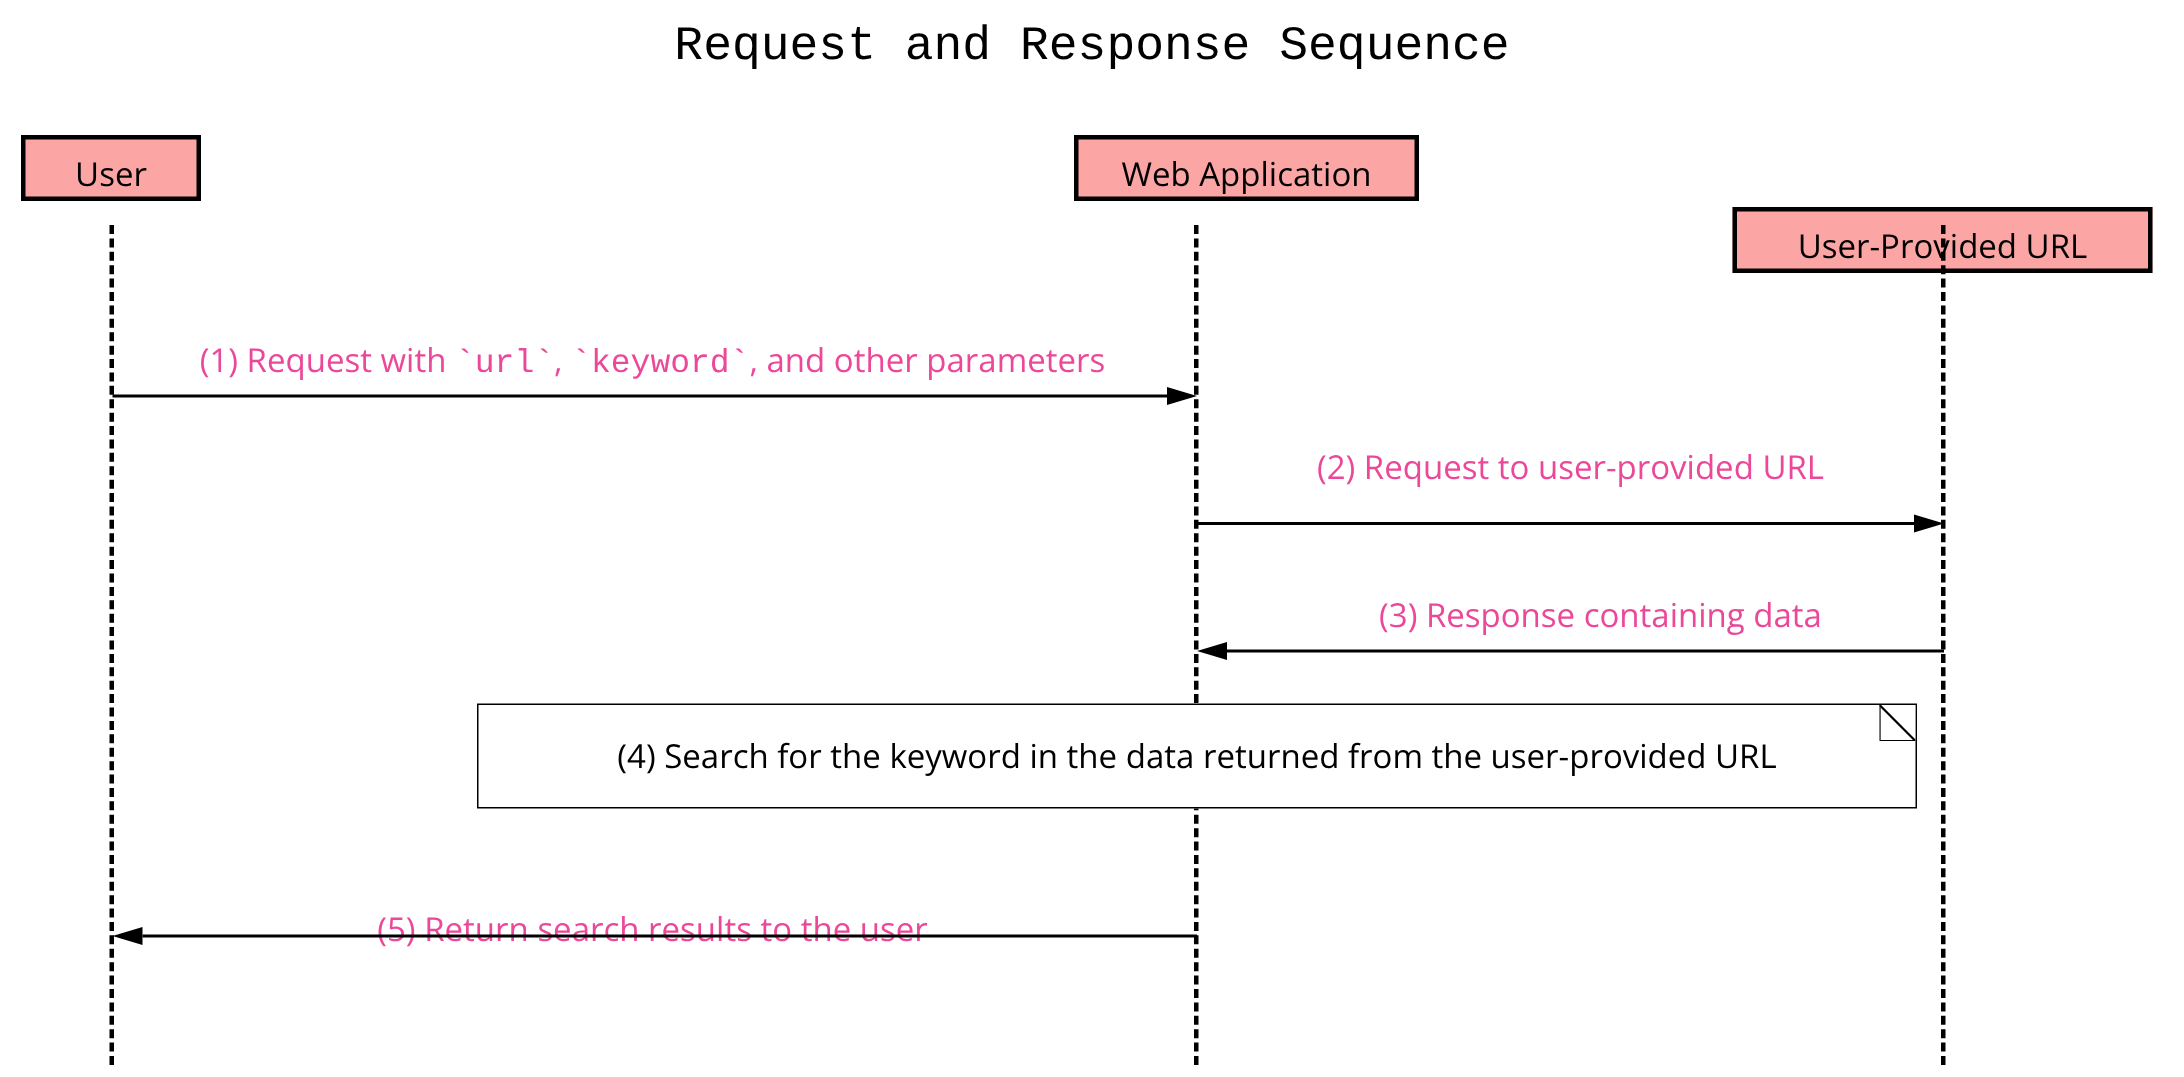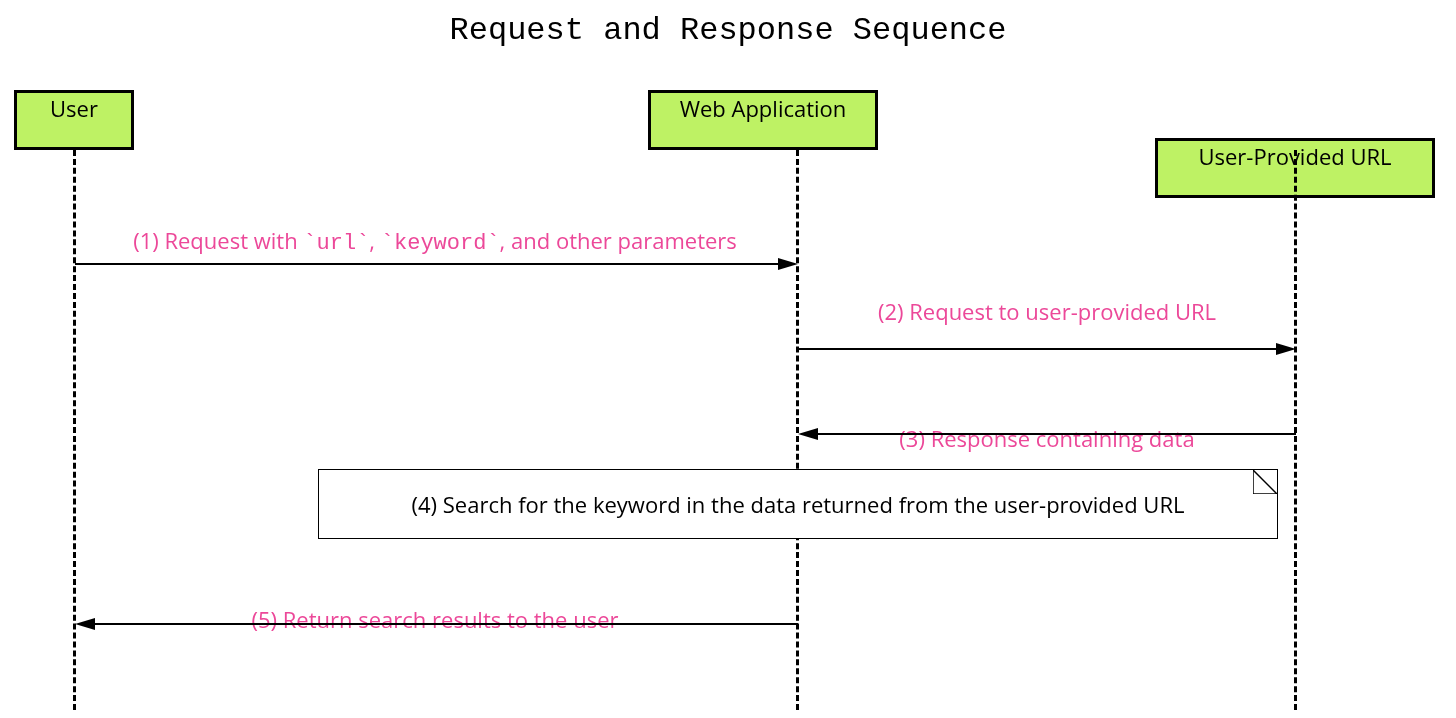--- a/index.html
+++ b/index.html
@@ -17,29 +17,29 @@
     left: 0;
     width: 1456px;
     text-align: center;
     font-size: 32px;
     font-weight: 400;
     color: #000;
     font-family: Liberation Mono, monospace;
   }
   .actor-box {
     position: absolute;
-    background: #bef264;
+    background: #fca5a5;
     border: 3px solid #000;
     font-size: 22px;
     color: #000;
     display: flex;
-    align-items: flex-start;
+    align-items: flex-end;
     justify-content: center;
     box-sizing: border-box;
-    height: 60px;
+    height: 44px;
   }
   .lifeline {
     position: absolute;
     border-left: 3px dashed #000;
     width: 0;
   }
   .msg-label {
     position: absolute;
     font-size: 22px;
     color: #ec4899;
@@ -74,21 +74,21 @@
   }
 </style>
 </head>
 <body>
 
 <div class="title">Request and Response Sequence</div>
 
 <div class="actor-box" style="left:14px; top:90px; width:120px;">
   <span>User</span>
 </div>
-<div class="actor-box" style="left:648px; top:90px; width:230px;">
+<div class="actor-box" style="left:716px; top:90px; width:230px;">
   <span>Web Application</span>
 </div>
 <div class="actor-box" style="left:1155px; top:90px; width:280px;margin-top:48px;">
   <span>User-Provided URL</span>
 </div>
 
 <div class="lifeline" style="left:73px; top:150px; height:560px;"></div>
 <div class="lifeline" style="left:796px; top:150px; height:560px;"></div>
 <div class="lifeline" style="left:1294px; top:150px; height:560px;"></div>
 
@@ -99,21 +99,21 @@
   <line x1="0" y1="6" x2="703" y2="6" stroke="#000" stroke-width="2"></line>
   <polygon points="703,0 723,6 703,12" fill="#000"></polygon>
 </svg>
 
 <div class="msg-label" style="left:800px; top:296px; width:494px;">(2) Request to user-provided URL</div>
 <svg class="arrow" style="left:798px; top:343px;" width="498" height="20">
   <line x1="0" y1="6" x2="478" y2="6" stroke="#000" stroke-width="2"></line>
   <polygon points="478,0 498,6 478,12" fill="#000"></polygon>
 </svg>
 
-<div class="msg-label" style="left:800px; top:395px; width:494px;margin-top:28px;">(3) Response containing data</div>
+<div class="msg-label" style="left:820px; top:395px; width:494px;">(3) Response containing data</div>
 <svg class="arrow" style="left:798px; top:428px;" width="498" height="20">
   <line x1="498" y1="6" x2="20" y2="6" stroke="#000" stroke-width="2"></line>
   <polygon points="20,0 0,6 20,12" fill="#000"></polygon>
 </svg>
 
 <div class="note-box" style="left:318px; top:469px; width:960px; height:70px;">
   <span>(4) Search for the keyword in the data returned from the user-provided URL</span>
   <svg class="note-corner" viewBox="0 0 24 24">
     <polyline points="0,0 0,24 24,24" fill="none" stroke="#000" stroke-width="1.5"></polyline>
     <polygon points="0,0 24,24 24,0" fill="#fff"></polygon>

